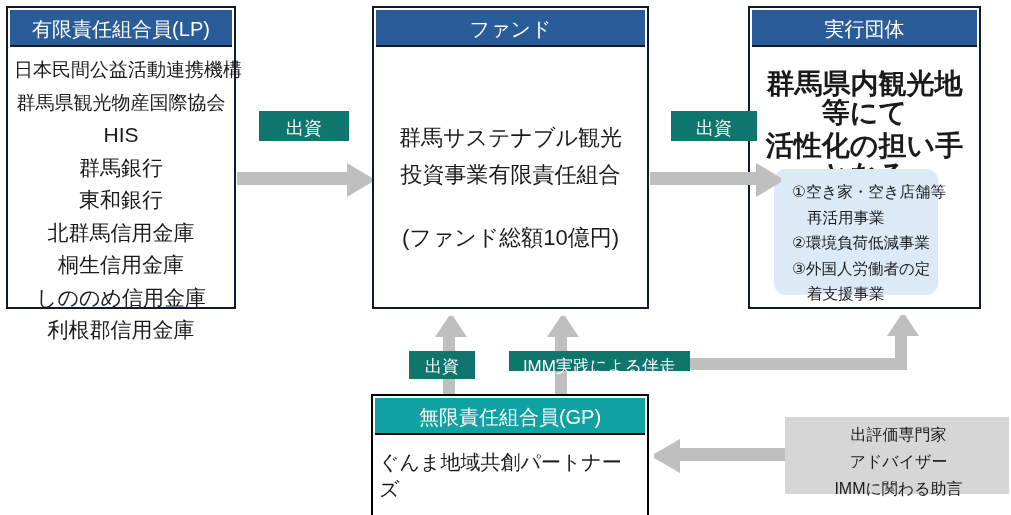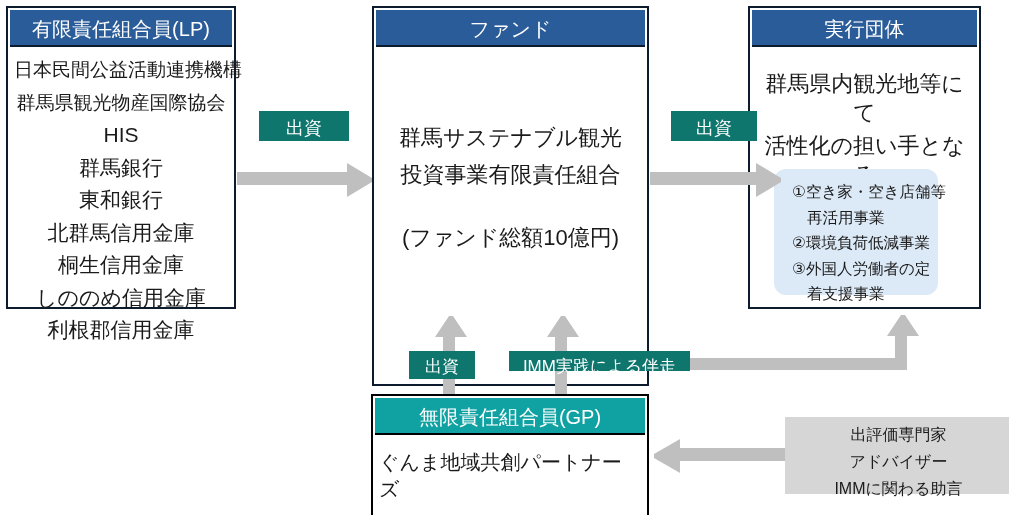--- a/index.html
+++ b/index.html
@@ -14,29 +14,29 @@
   .teal .box-header { background:#10a2a2; border-bottom:2px solid #000; }
   .teal { border-color:#000; }
 
   
   .lp-box { left:2px; top:2px; width:230px; height:303px; }
   .lp-body { padding-top:7px; text-align:center;border-radius:19px; }
   .lp-line { font-size:19px; line-height:28.5px; white-space:nowrap; }
   .lp-line.big { font-size:21px; }
 
   
-  .fund-box { left:368px; top:2px; width:277px; height:380px; }
+  .fund-box { left:368px; top:2px; width:277px; height:303px; }
   .fund-body { padding-top:72px; text-align:center; }
   .fund-line { font-size:22px; line-height:33px; }
   .fund-total { font-size:22px; margin-top:28px; }
 
   
   .exec-box { left:744px; top:2px; width:233px; height:303px; }
   .exec-body { padding-top:20px; text-align:center; position:relative; height:262px; }
-  .exec-line { font-size:22px; line-height:29px; }
+  .exec-line { font-size:28px; line-height:29px;font-weight:bold; }
   .project-box { position:absolute; left:22px; top:122px; width:164px; height:126px;
                  background:#dce9f6; border-radius:12px; padding:10px 0 0 16px; text-align:left; }
   .proj-line { font-size:15.5px; line-height:21.5px; white-space:nowrap; }
   .proj-line.indent { padding-left:17px; }
 
   
   .gp-box { left:367px; top:390px; width:278px; height:123px; }
   .gp-body { height:82px; display:flex; align-items:center; justify-content:center; }
   .gp-name { font-size:20px; }
 

